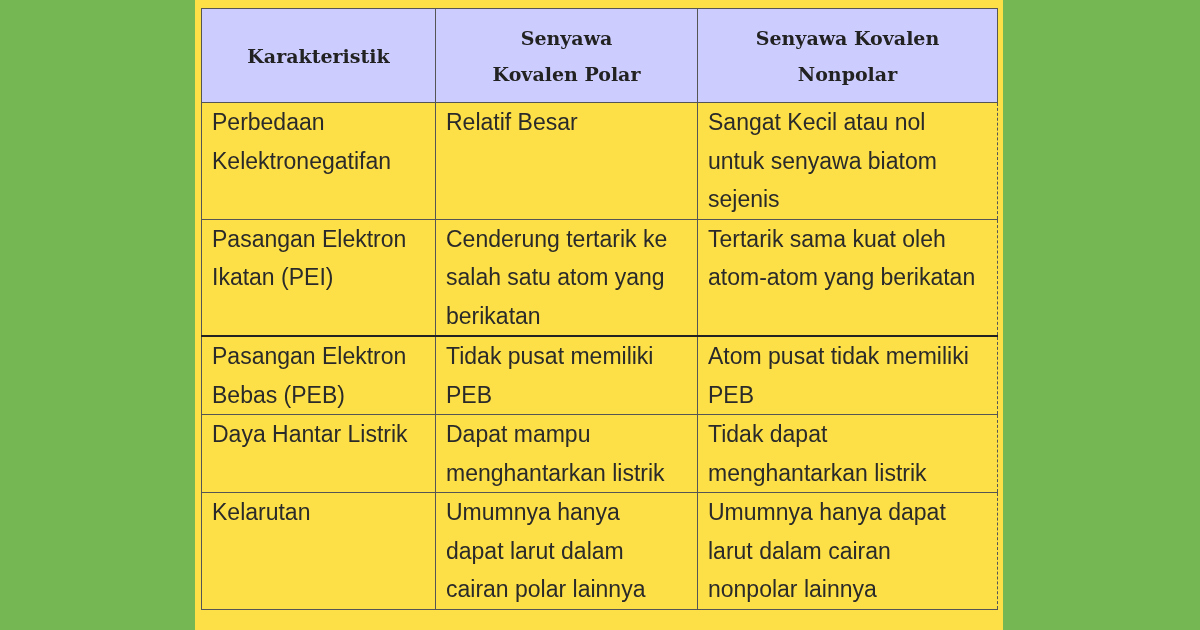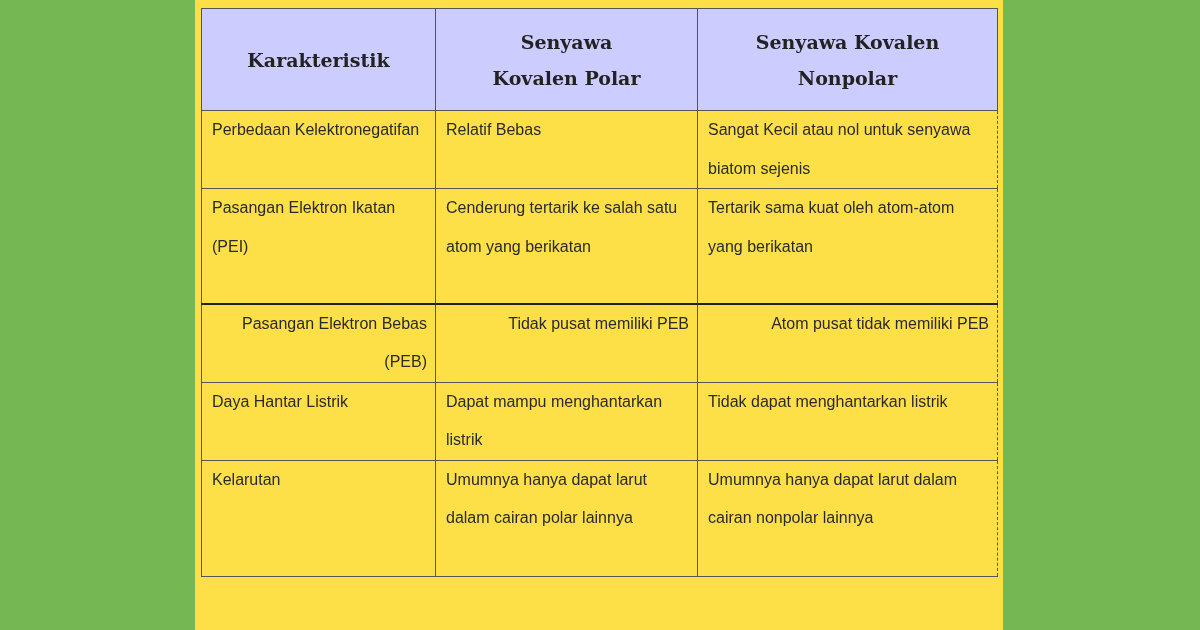--- a/index.html
+++ b/index.html
@@ -31,51 +31,51 @@
     font-weight: bold;
     font-size: 19px;
     color: #222;
     text-align: center;
     vertical-align: middle;
     line-height: 36px;
     height: 77px;
     padding: 0 6px;
   }
   table.comp td {
-    font-size: 16px;
+    font-size: 23px;
     line-height: 38.5px;
-    padding: 0 8px 0 10px;
+    padding: 0 20px 0 10px;
   }
   table.comp td.col3 { border-right-style: dashed; }
-  table.comp tr.thick td { border-top: 2.5px solid #222; text-align: right; }
+  table.comp tr.thick td { border-top: 2.5px solid #222; }
   col.c1 { width: 234px; }
   col.c2 { width: 262px; }
   col.c3 { width: 300px; }
 </style>
 </head>
 <body>
 
 <div class="sheet">
   <table class="comp">
     <colgroup>
         <col class="c1">
         <col class="c2">
         <col class="c3">
       </colgroup>
     <thead>
       <tr>
         <th>Karakteristik</th>
-        <th style="padding:12px 40px;">Senyawa Kovalen Polar</th>
-        <th style="padding:0 50px;">Senyawa Kovalen Nonpolar</th>
+        <th style="padding:0 40px;">Senyawa Kovalen Polar</th>
+        <th style="padding:8px 50px;">Senyawa Kovalen Nonpolar</th>
       </tr>
     </thead>
     <tbody>
       <tr style="height:77px;">
         <td>Perbedaan Kelektronegatifan</td>
-        <td>Relatif Bebas</td>
+        <td>Relatif Besar</td>
         <td class="col3">Sangat Kecil atau nol untuk senyawa biatom sejenis</td>
       </tr>
       <tr style="height:115px;">
         <td>Pasangan Elektron Ikatan (PEI)</td>
         <td>Cenderung tertarik ke salah satu atom yang berikatan</td>
         <td class="col3">Tertarik sama kuat oleh atom-atom yang berikatan</td>
       </tr>
       <tr class="thick" style="height:77px;">
         <td>Pasangan Elektron Bebas (PEB)</td>
         <td>Tidak pusat memiliki PEB</td>

